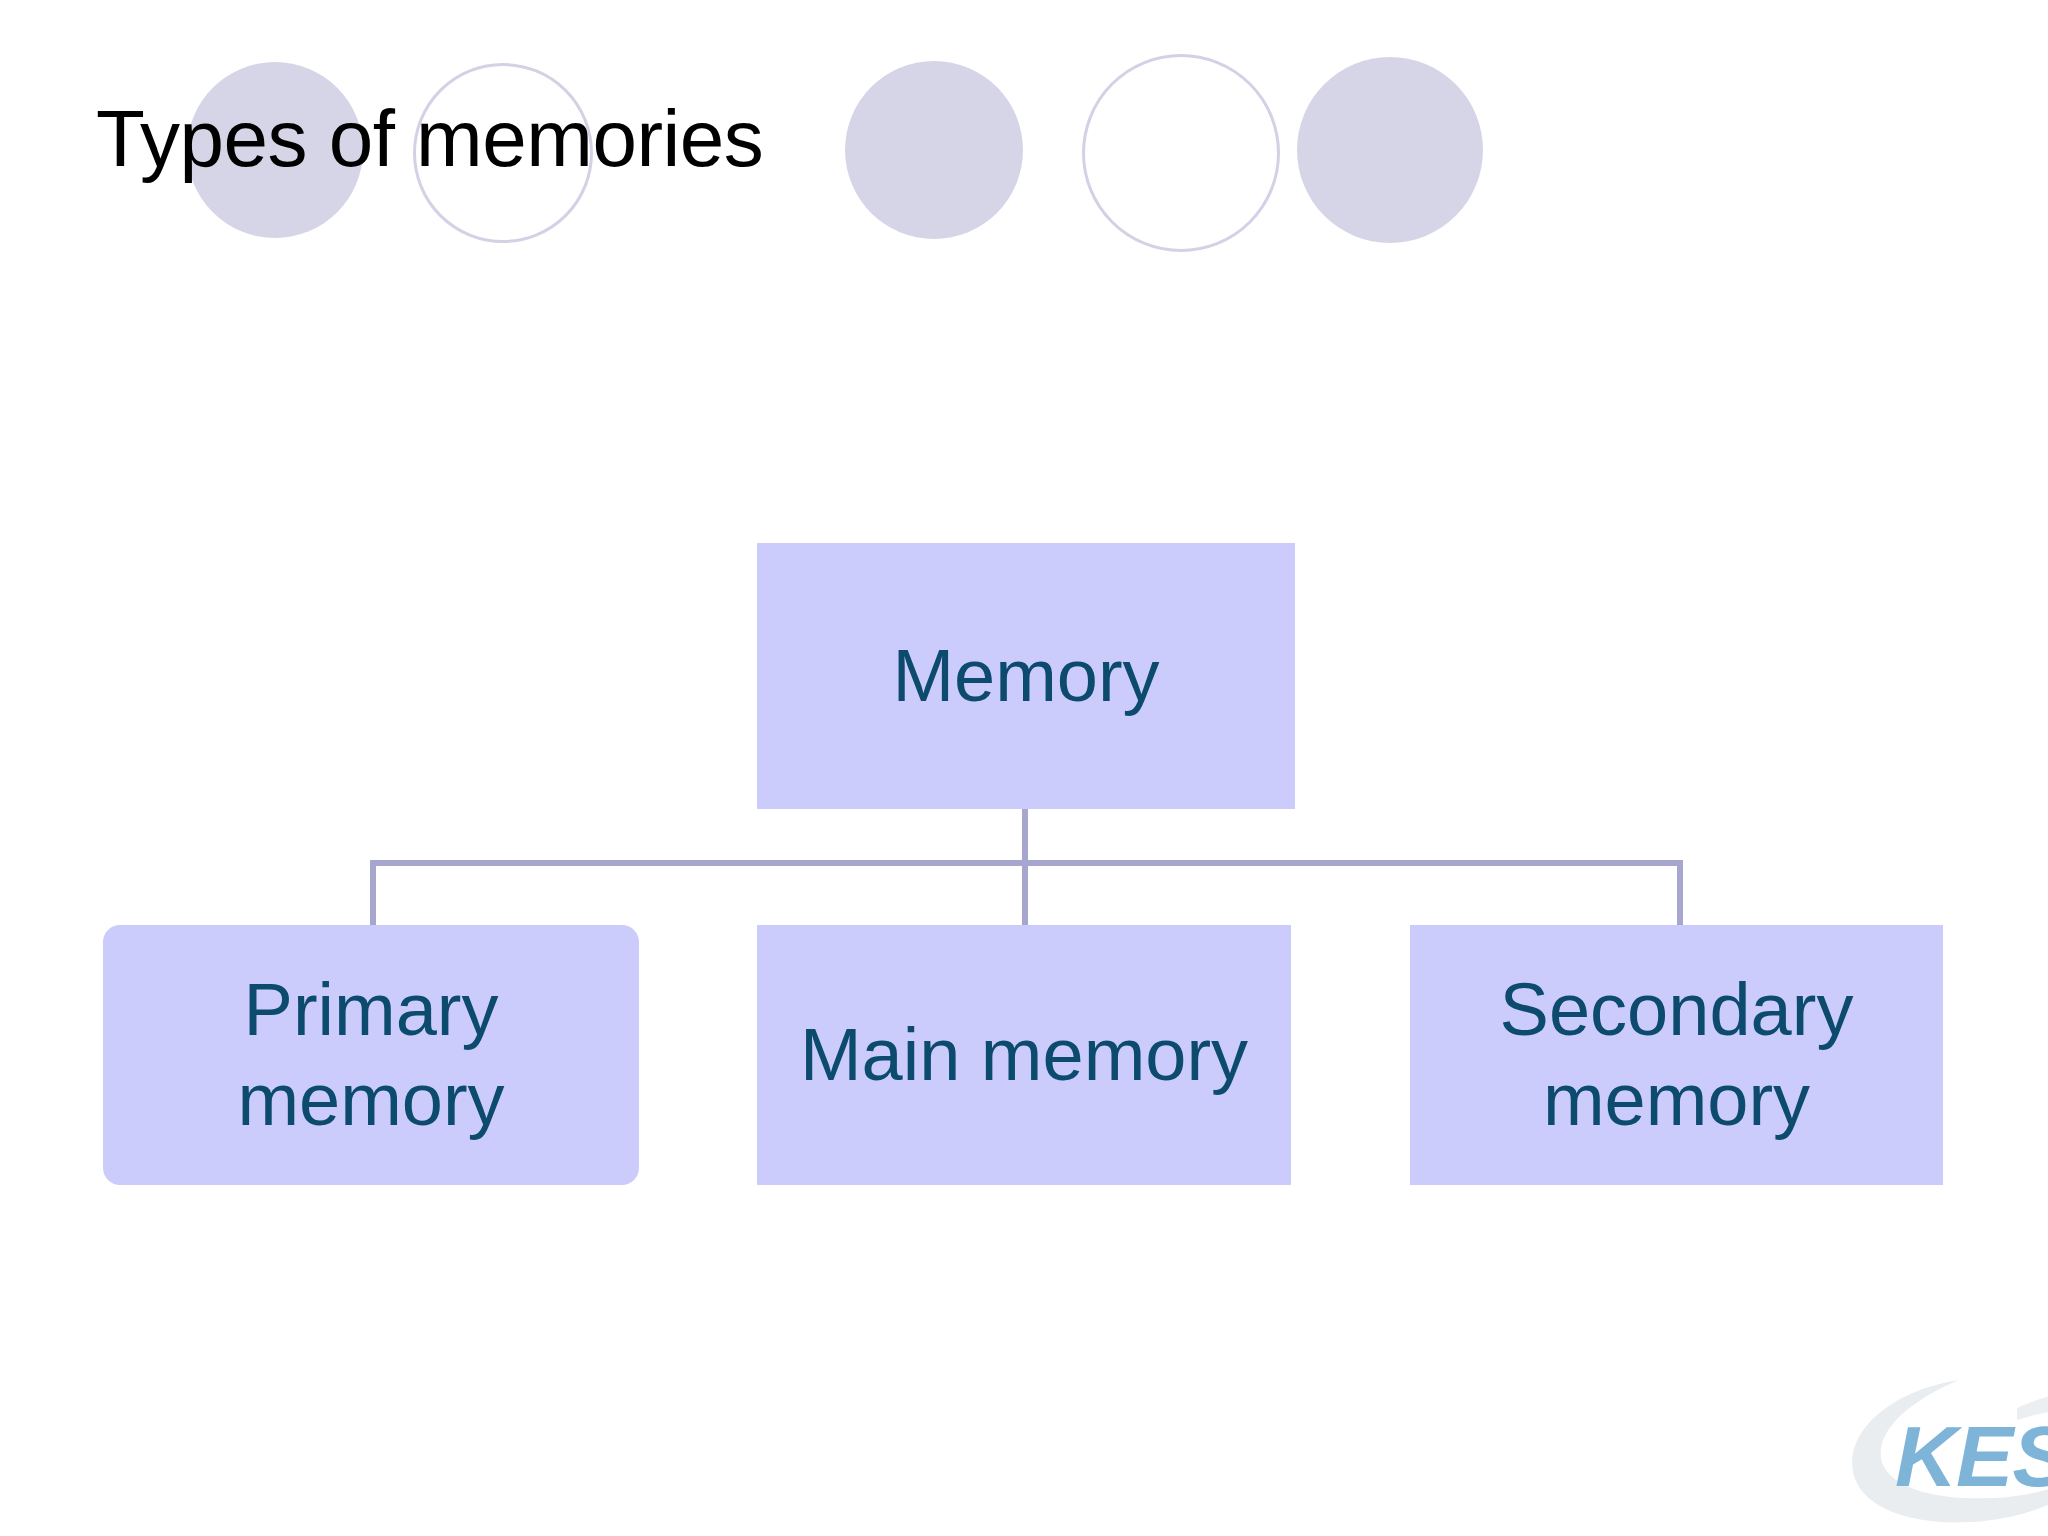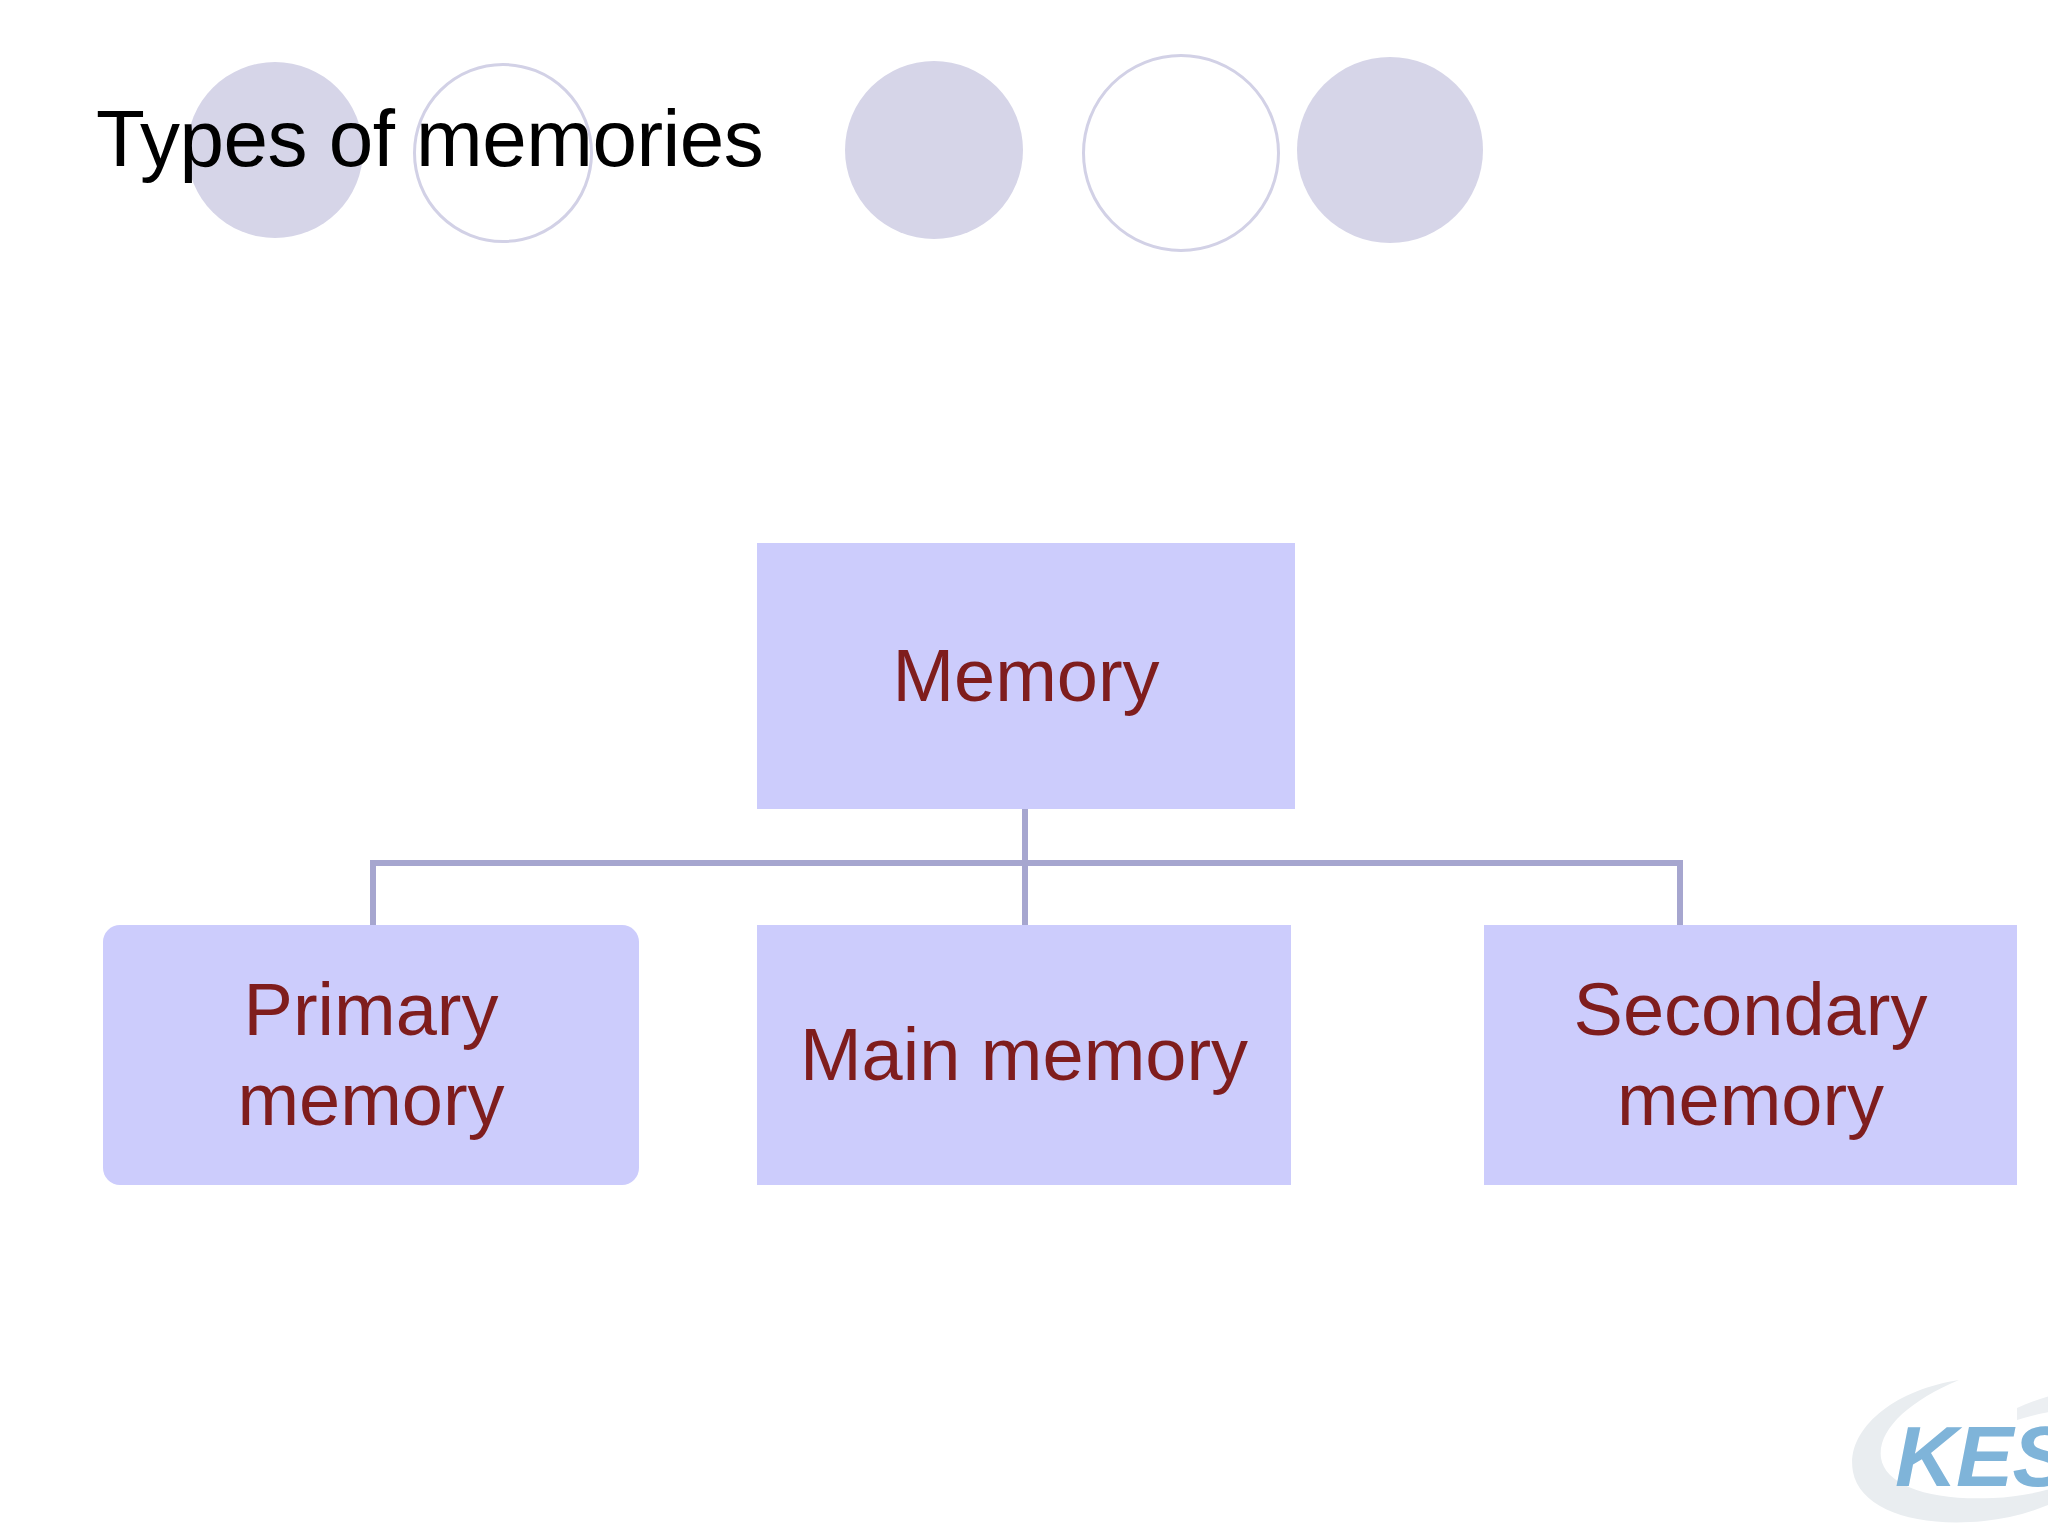--- a/index.html
+++ b/index.html
@@ -51,21 +51,21 @@
   
   .diagram {
     position: absolute;
     left: 0; top: 0;
     width: 2048px;
     height: 1536px;
   }
   .node-box {
     position: absolute;
     background: #ccccfc;
-    color: #7f1d1d;
+    color: #0c4a6e;
     display: flex;
     align-items: center;
     justify-content: center;
     text-align: center;
     font-size: 74px;
     line-height: 1.22;
     box-sizing: border-box;
   }
   .node-box.root {
     left: 757px;
@@ -73,21 +73,21 @@
     width: 538px;
     height: 266px;
   }
   .node-box.leaf {
     top: 925px;
     height: 260px;
     padding: 0 4px;
   }
   .node-box.leaf-1 { left: 103px;  width: 536px; border-radius: 17px; }
   .node-box.leaf-2 { left: 757px;  width: 534px; }
-  .node-box.leaf-3 { left: 1484px; width: 533px; }
+  .node-box.leaf-3 { left: 1410px; width: 533px; }
   .node-box .node-label {
     display: block;
     white-space: nowrap;
   }
   .node-box.leaf .node-label {
     white-space: normal;
   }
 
   
   .conn {

